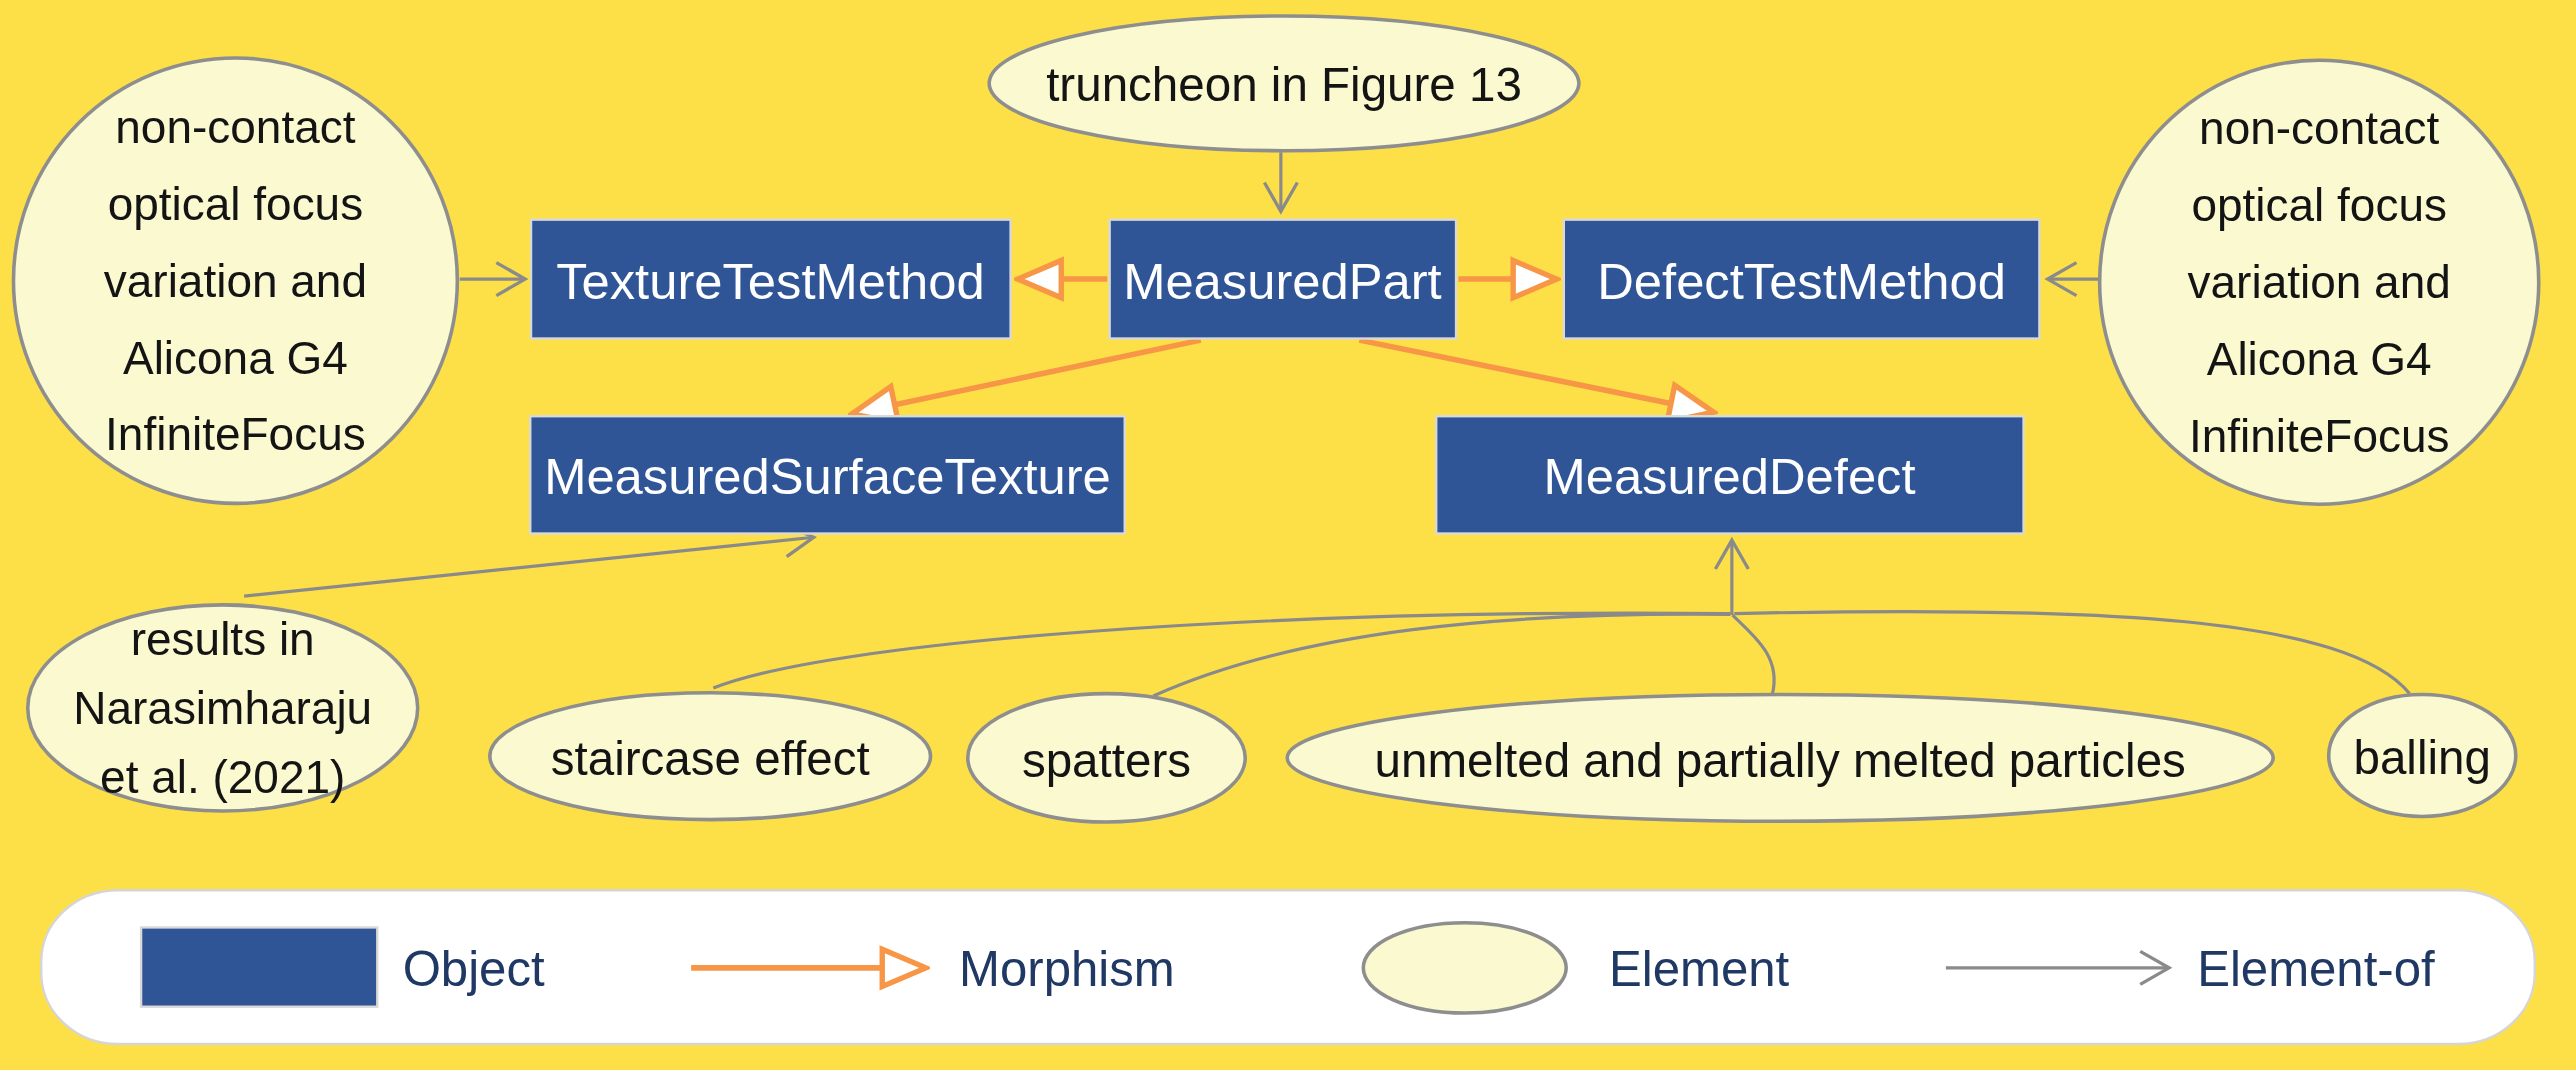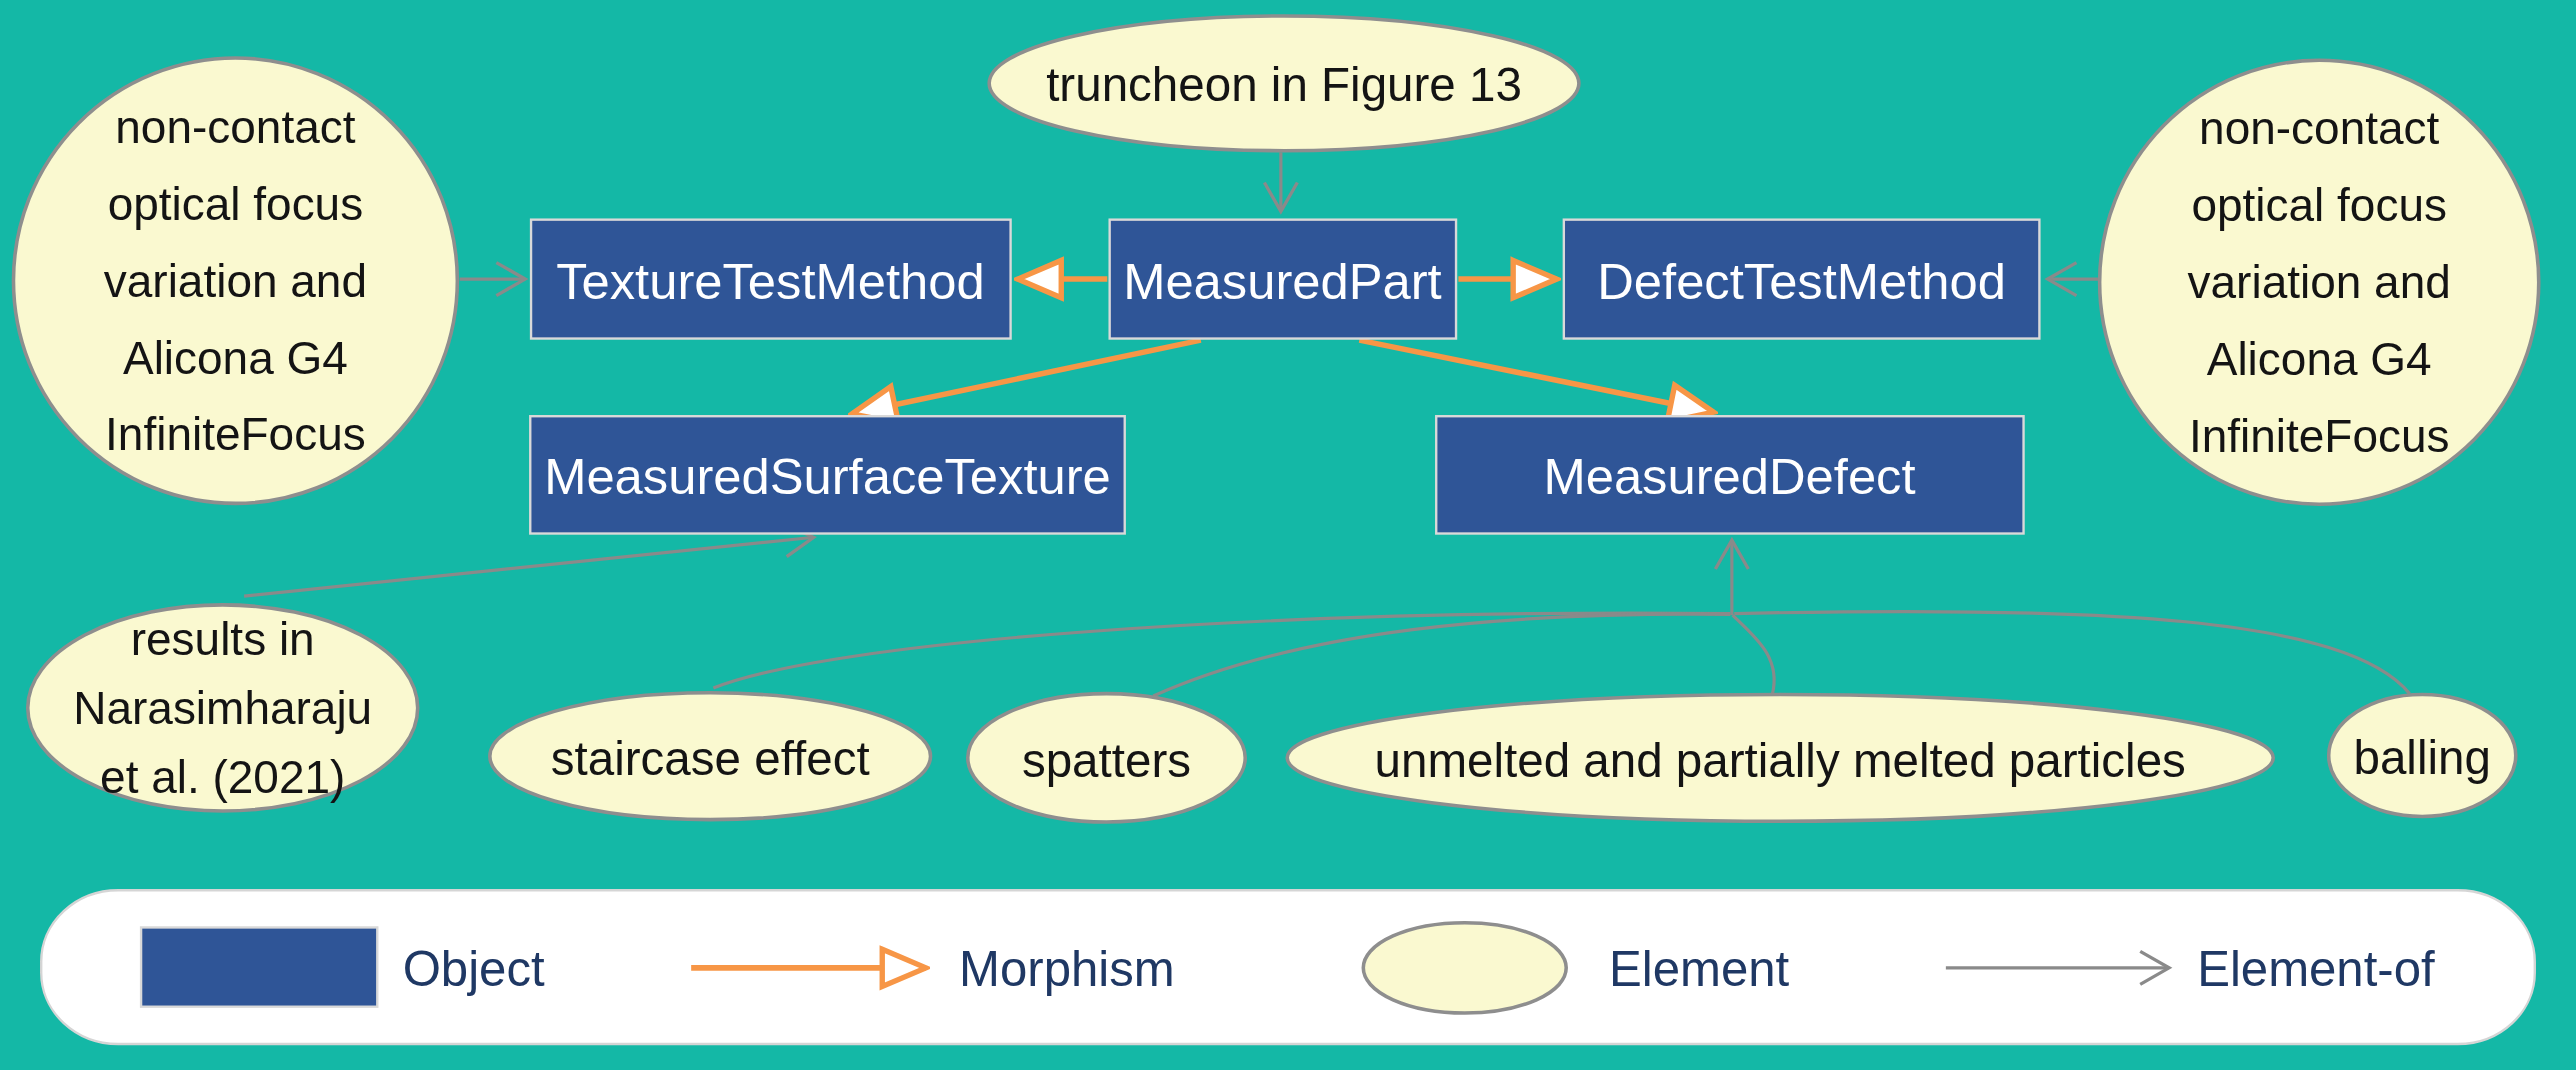--- a/index.html
+++ b/index.html
@@ -1,16 +1,16 @@
 <!DOCTYPE html>
 <html style="font-size:12.7px"><head>
 <meta charset="utf-8">
 <style>
   html,body{margin:0;padding:0;background:#ffffff;}
-  .stage{position:relative;width:2576px;height:1071px;background:#14b8a6;overflow:hidden;text-decoration:underline;}
+  .stage{position:relative;width:2576px;height:1071px;background:#fde047;overflow:hidden;text-decoration:underline;}
   svg{display:block;font-family:"Liberation Sans", sans-serif;}
   .object-box{fill:#2F5597;stroke:#D9D9D9;stroke-width:3;}
   .obj-label{fill:#ffffff;font-size:64px;text-anchor:middle;dominant-baseline:central;}
   .el{fill:#FAF9D0;stroke:#8E8E8E;stroke-width:4.5;}
   .el-label{fill:#141414;font-size:60px;text-anchor:middle;dominant-baseline:central;}
   .el-label-sm{fill:#141414;font-size:58px;text-anchor:middle;dominant-baseline:central;}
   .gray-edge{stroke:#8A8A8A;stroke-width:4;fill:none;}
   .orange-edge{stroke:#F79646;stroke-width:7;fill:none;}
   .legend-box{fill:#ffffff;stroke:#D5D5D5;stroke-width:3;}
   .legend-label{fill:#1F3864;font-size:62px;dominant-baseline:central;}

